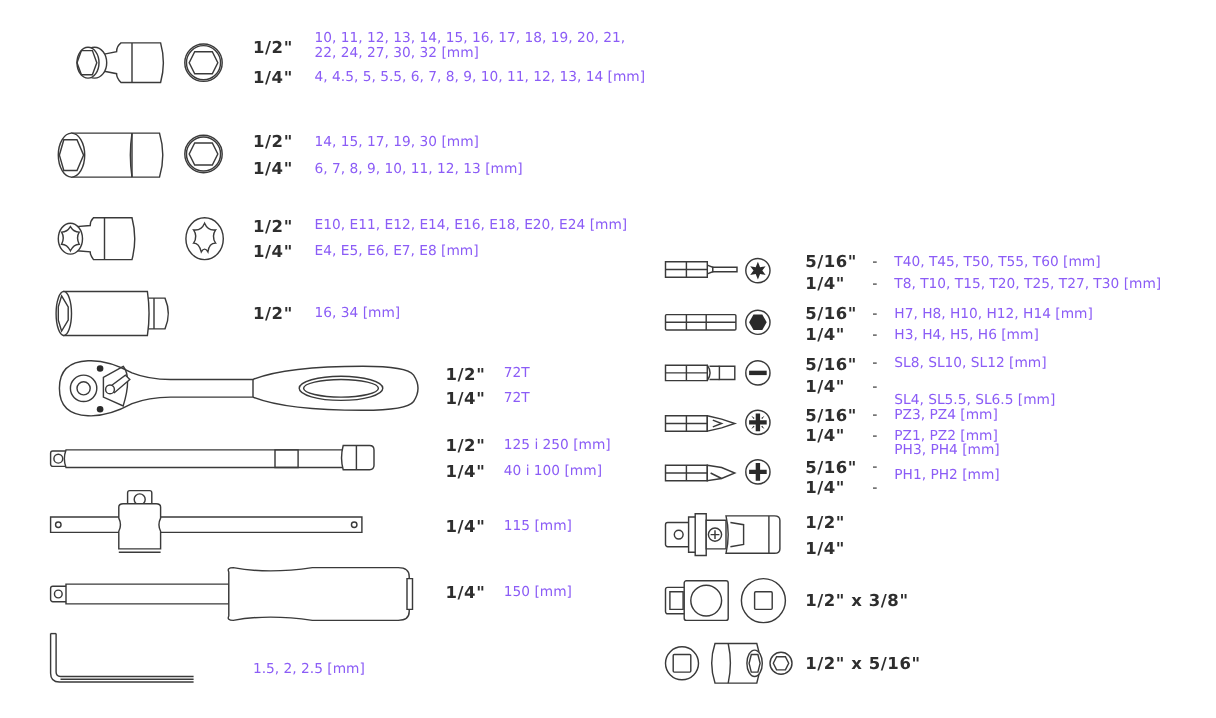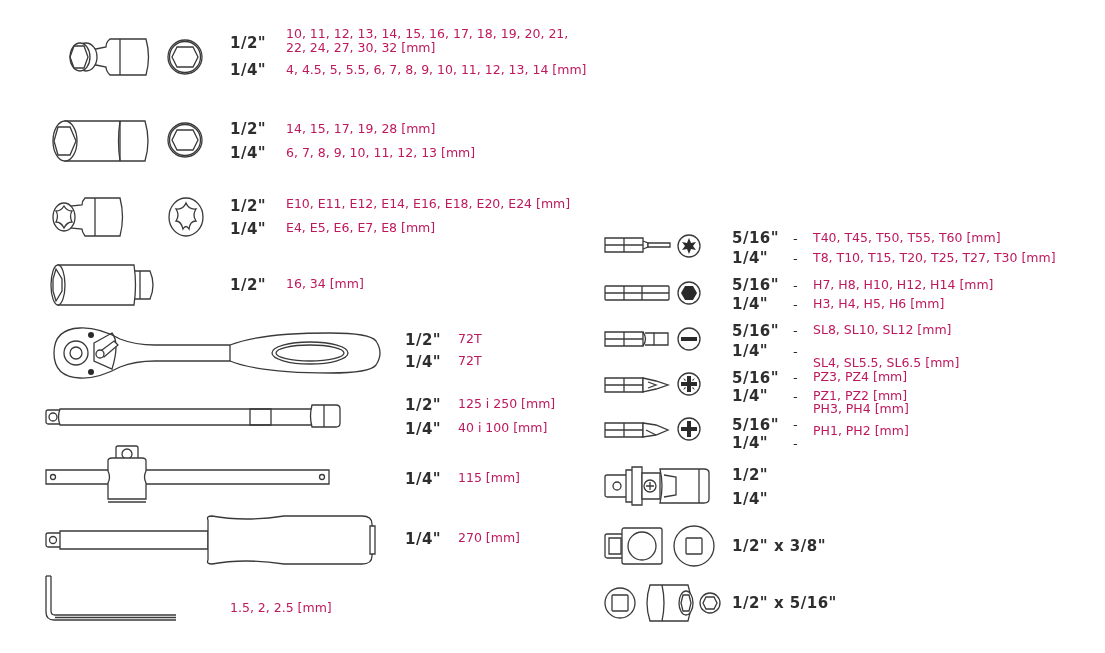--- a/index.html
+++ b/index.html
@@ -1,20 +1,20 @@
 <!DOCTYPE html>
 <html><head>
 <meta charset="utf-8">
 <style>
   html, body { margin: 0; padding: 0; background: #ffffff; }
   body { width: 1105px; height: 653px; position: relative; overflow: hidden;
          font-family: "DejaVu Sans", sans-serif; color: #2b2b2b; }
   .abs { position: absolute; }
   .drive { font-size: 15px; font-weight: bold; color: #2e2e2e; letter-spacing: 0.5px; white-space: nowrap; }
-  .sizes { font-size: 12.5px; color: #be185d; white-space: nowrap; line-height: 14px; }
+  .sizes { font-size: 12.5px; color: #8b5cf6; white-space: nowrap; line-height: 14px; }
   .dash { font-size: 13px; color: #2e2e2e; }
   svg { position: absolute; overflow: visible; }
   svg * { vector-effect: non-scaling-stroke; }
   .ln { fill: #fff; stroke: #3a3a3a; stroke-width: 1.3; }
   .lnn { fill: none; stroke: #3a3a3a; stroke-width: 1.3; }
   .fill { fill: #2a2a2a; stroke: none; }
 </style>
 </head>
 <body>
 
@@ -45,21 +45,21 @@
     <path class="lnn" d="M75 4 Q72 24 75 44"></path>
     <ellipse class="ln" cx="20" cy="24" rx="12" ry="20"></ellipse>
     <path class="lnn" d="M13 10 L25 10 L31 24 L25 38 L13 38 L9 24 Z"></path>
   </svg>
   <svg style="left:167px;top:122px" width="36" height="36" viewBox="0 0 36 36">
     <circle class="ln" cx="18" cy="18" r="17"></circle>
     <circle class="lnn" cx="18" cy="18" r="15.5"></circle>
     <path class="lnn" d="M10 8 L26 8 L31 18 L26 28 L10 28 L5 18 Z"></path>
   </svg>
   <span class="abs drive" style="left:230px;top:120px">1/2"</span>
-  <span class="abs sizes" style="left:286px;top:122px">14, 15, 17, 19, 28 [mm]</span>
+  <span class="abs sizes" style="left:286px;top:122px">14, 15, 17, 19, 30 [mm]</span>
   <span class="abs drive" style="left:230px;top:144px">1/4"</span>
   <span class="abs sizes" style="left:286px;top:146px">6, 7, 8, 9, 10, 11, 12, 13 [mm]</span>
 </div>
 
 <div>
   <svg style="left:50px;top:196px" width="80" height="42" viewBox="0 0 80 42">
     <path class="ln" d="M35 2 L70 2 Q75 21 70 40 L35 40 Q32 36 32 33 L20 32 L20 10 L32 9 Q32 5 35 2 Z"></path>
     <line class="lnn" x1="45" y1="2" x2="45" y2="40"></line>
     <ellipse class="ln" cx="14" cy="21" rx="11" ry="14"></ellipse>
     <path class="lnn" d="M14 10 Q17 15 22 15 Q19 20 22 26 Q17 26 14 32 Q11 26 6 26 Q9 20 6 15 Q11 15 14 10 Z"></path>
@@ -137,21 +137,21 @@
 
 <div>
   <svg style="left:44px;top:514px" width="340" height="52" viewBox="0 0 340 52">
     <rect class="ln" x="2" y="19" width="16" height="14" rx="2"></rect>
     <circle class="lnn" cx="9" cy="26" r="3.5"></circle>
     <rect class="ln" x="16" y="17" width="148" height="18"></rect>
     <path class="ln" d="M164 6 Q162 2 168 2 Q200 8 240 2 L318 2 Q328 2 328 10 L328 42 Q328 50 318 50 L240 50 Q200 44 168 50 Q162 50 164 46 Z"></path>
     <rect class="ln" x="326" y="12" width="5" height="28"></rect>
   </svg>
   <span class="abs drive" style="left:405px;top:530px">1/4"</span>
-  <span class="abs sizes" style="left:458px;top:531px">270 [mm]</span>
+  <span class="abs sizes" style="left:458px;top:531px">150 [mm]</span>
 </div>
 
 <div>
   <svg style="left:44px;top:574px" width="140" height="52" viewBox="0 0 140 52">
     <path class="lnn" d="M2 2 L2 38 Q2 46 10 46 L132 46"></path>
     <path class="lnn" d="M7 2 L7 37 Q7 41 11 41 L132 41"></path>
     <path class="lnn" d="M2 2 L7 2"></path>
     <path class="lnn" d="M11 43.5 L132 43.5"></path>
   </svg>
   <span class="abs sizes" style="left:230px;top:601px">1.5, 2, 2.5 [mm]</span>

